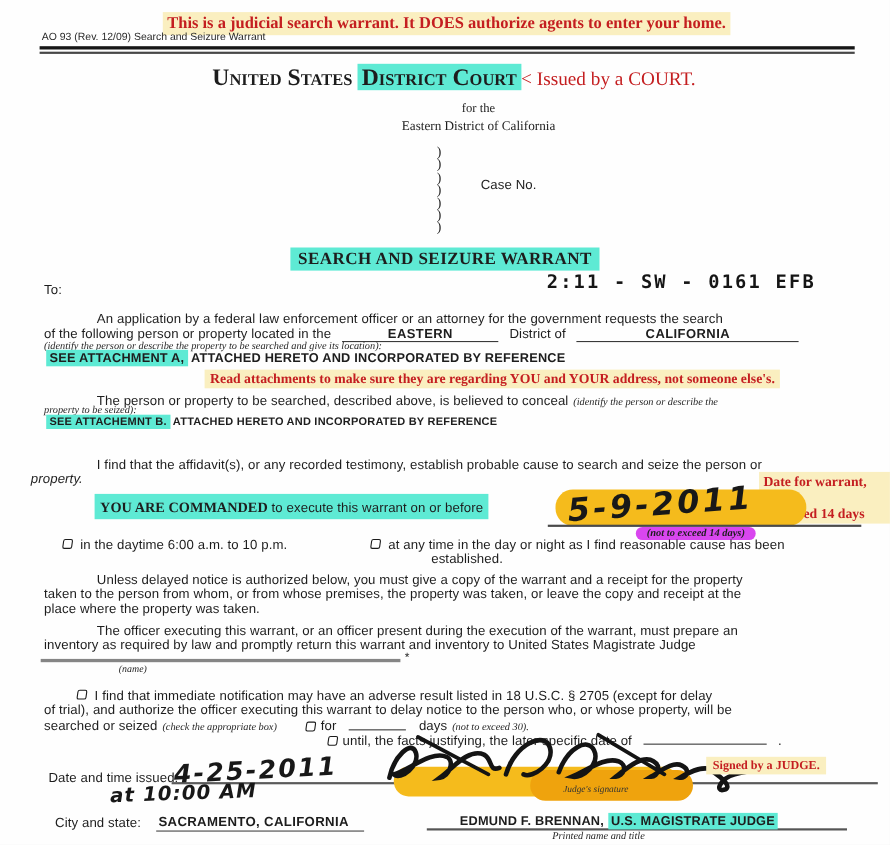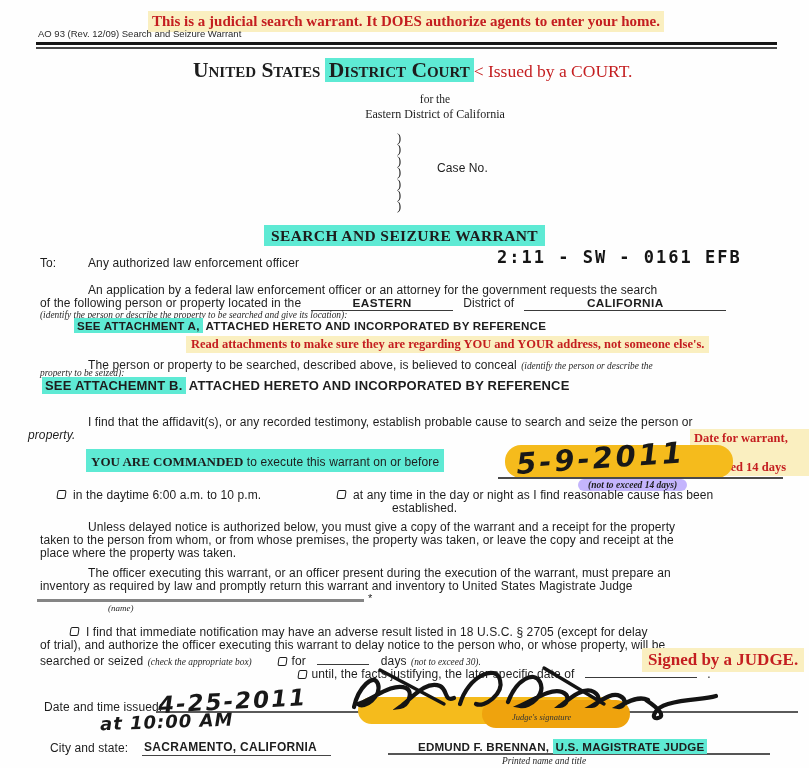--- a/index.html
+++ b/index.html
@@ -58,45 +58,44 @@
 
   <div class="abs body-txt" style="left:437px;top:161px;">Case No.</div>
 
   <div class="abs b nw" style="left:497px;top:247px;font-family:'DejaVu Sans Mono',monospace;font-size:17px;letter-spacing:2px;color:#151515;">2:11 - SW - 0161 EFB</div>
 
   <div class="abs" style="left:0;top:227px;width:809px;text-align:center;">
     <span class="serif b hl" style="font-size:15.5px;letter-spacing:.4px;padding:2px 7px;">SEARCH AND SEIZURE WARRANT</span>
   </div>
 
   <div class="abs body-txt" style="left:40px;top:256px;">To:</div>
-  <div class="abs body-txt" style="left:88px;top:256px;">Any authorized law enforcement officer</div>
 
   <div class="abs body-txt" style="left:88px;top:283px;">An application by a federal law enforcement officer or an attorney for the government requests the search</div>
   <div class="abs" style="left:40px;top:296px;width:745px;display:flex;align-items:baseline;">
     <span class="body-txt">of the following person or property located in the</span>
     <span class="blank" style="width:142px;margin:0 10px;">EASTERN</span>
     <span class="body-txt">District of</span>
     <span class="blank" style="width:202px;margin:0 10px;">CALIFORNIA</span>
   </div>
   <div class="abs fine" style="left:40px;top:310px;">(identify the person or describe the property to be searched and give its location):</div>
 
   <div class="abs nw" style="left:42px;top:319px;font-size:11.6px;font-weight:bold;letter-spacing:.2px;">
-    <span class="hl" style="padding:1px 3px;margin-left:32px;">SEE ATTACHMENT A,</span>
+    <span class="hl" style="padding:1px 3px;">SEE ATTACHMENT A,</span>
     <span>ATTACHED HERETO AND INCORPORATED BY REFERENCE</span>
   </div>
 
   <div class="abs annot nw" style="left:186px;top:336px;font-size:12.5px;padding:1px 5px;">Read attachments to make sure they are regarding YOU and YOUR address, not someone else's.</div>
 
   <div class="abs nw" style="left:88px;top:355px;">
     <span class="body-txt">The person or property to be searched, described above, is believed to conceal</span>
     <span class="fine">(identify the person or describe the</span>
   </div>
   <div class="abs fine" style="left:40px;top:368px;">property to be seized):</div>
 
-  <div class="abs nw" style="left:42px;top:378px;font-size:13px;font-weight:bold;letter-spacing:.2px;">
+  <div class="abs nw" style="left:42px;top:378px;font-size:10px;font-weight:bold;letter-spacing:.2px;">
     <span class="hl" style="padding:1px 3px;">SEE ATTACHEMNT B.</span>
     <span>ATTACHED HERETO AND INCORPORATED BY REFERENCE</span>
   </div>
 
   <div class="abs body-txt" style="left:88px;top:415px;">I find that the affidavit(s), or any recorded testimony, establish probable cause to search and seize the person or</div>
   <div class="abs body-txt" style="left:28px;top:428px;font-style:italic;">property.</div>
 
   <div class="abs annot" style="left:690px;top:429px;width:114px;font-size:12.5px;line-height:1.15;padding:2px 4px;">
     <div>Date for warrant, not</div>
     <div>to exceed 14 days</div>
@@ -104,21 +103,21 @@
 
   <div class="abs nw" style="left:86px;top:452px;">
     <span class="hl" style="padding:3px 5px;">
       <span class="serif b" style="font-size:13px;">YOU ARE COMMANDED</span><span class="body-txt"> to execute this warrant on or before</span>
     </span>
   </div>
 
   <div class="abs" style="left:505px;top:445px;width:228px;height:33px;background:#f5bb1c;border-radius:16px;"></div>
   <div class="abs hw nw" style="left:516px;top:441px;font-size:29px;letter-spacing:3px;transform:rotate(-4deg);">5-9-2011</div>
   <div class="abs" style="left:498px;top:477px;width:285px;height:2px;background:#4a4a4a;"></div>
-  <div class="abs serif it b nw" style="left:578px;top:479px;font-size:9.5px;background:#c4b5fd;border-radius:8px;padding:1px 10px;">(not to exceed 14 days)</div>
+  <div class="abs serif it b nw" style="left:578px;top:479px;font-size:9.5px;background:#d946ef;border-radius:8px;padding:1px 10px;">(not to exceed 14 days)</div>
 
   <span class="abs cb" style="left:57px;top:490px;"></span>
   <div class="abs body-txt" style="left:73px;top:488px;">in the daytime  6:00 a.m. to 10 p.m.</div>
   <span class="abs cb" style="left:337px;top:490px;"></span>
   <div class="abs body-txt" style="left:353px;top:488px;">at any time in the day or night as I find reasonable cause has been</div>
   <div class="abs body-txt" style="left:392px;top:501px;">established.</div>
 
   <div class="abs body-txt" style="left:88px;top:520px;">Unless delayed notice is authorized below, you must give a copy of the warrant and a receipt for the property</div>
   <div class="abs body-txt" style="left:40px;top:533px;">taken to the person from whom, or from whose premises, the property was taken, or leave the copy and receipt at the</div>
   <div class="abs body-txt" style="left:40px;top:546px;">place where the property was taken.</div>
@@ -162,21 +161,21 @@
     <g fill="none" stroke="#141414" stroke-width="4.2" stroke-linecap="round">
       <path d="M6,47 C10,28 26,12 30,24 C34,36 16,50 10,44 C24,40 44,22 58,28 C66,32 60,46 52,47 C64,38 78,20 92,26 C100,30 96,42 106,38"></path>
       <path d="M112,44 C120,16 148,4 152,20 C156,34 136,48 128,44"></path>
       <path d="M160,42 C168,20 186,10 192,22 C198,34 182,48 172,46 C186,40 202,28 214,32 C224,36 218,46 212,46 C222,38 236,26 246,32 C254,37 250,46 244,46 C254,40 264,32 272,36 C280,40 276,48 270,47 C282,40 292,36 300,40"></path>
       <path d="M298,40 C310,48 318,56 310,58 C302,60 306,48 320,44 C340,38 355,40 368,36"></path>
       <path d="M32,10 L96,44" stroke-width="3.4"></path>
       <path d="M196,8 L256,44" stroke-width="3.4"></path>
     </g>
   </svg>
 
-  <div class="abs annot nw" style="left:642px;top:648px;font-size:17px;padding:2px 6px;">Signed by a JUDGE.</div>
+  <div class="abs annot nw" style="left:642px;top:688px;font-size:11px;padding:2px 6px;">Signed by a JUDGE.</div>
 
   <div class="abs body-txt" style="left:50px;top:741px;">City and state:</div>
   <div class="abs nw" style="left:142px;top:740px;font-size:12px;font-weight:600;letter-spacing:.3px;border-bottom:1.5px solid #444;padding:0 14px 1px 2px;">SACRAMENTO, CALIFORNIA</div>
 
   <div class="abs" style="left:388px;top:753px;width:382px;height:1.5px;background:#555;"></div>
   <div class="abs nw" style="left:418px;top:740px;font-size:11.6px;font-weight:600;letter-spacing:.2px;">
     <span>EDMUND F. BRENNAN,</span>
     <span class="hl" style="padding:1px 3px;">U.S. MAGISTRATE JUDGE</span>
   </div>
   <div class="abs fine" style="left:502px;top:756px;">Printed name and title</div>

